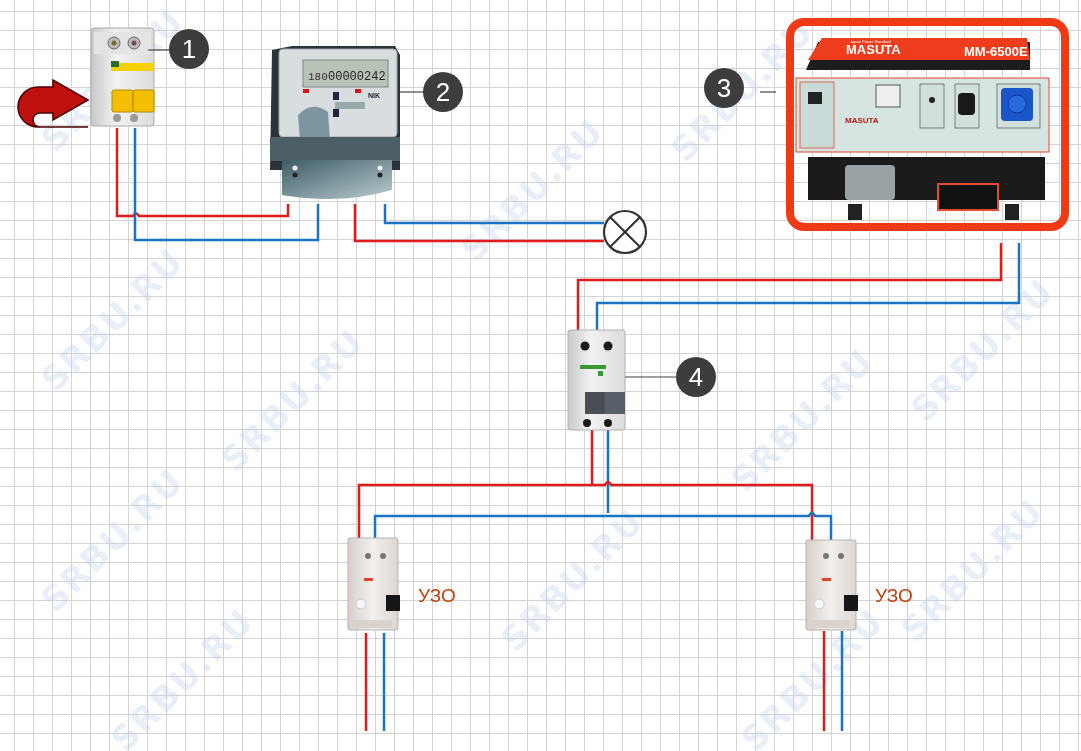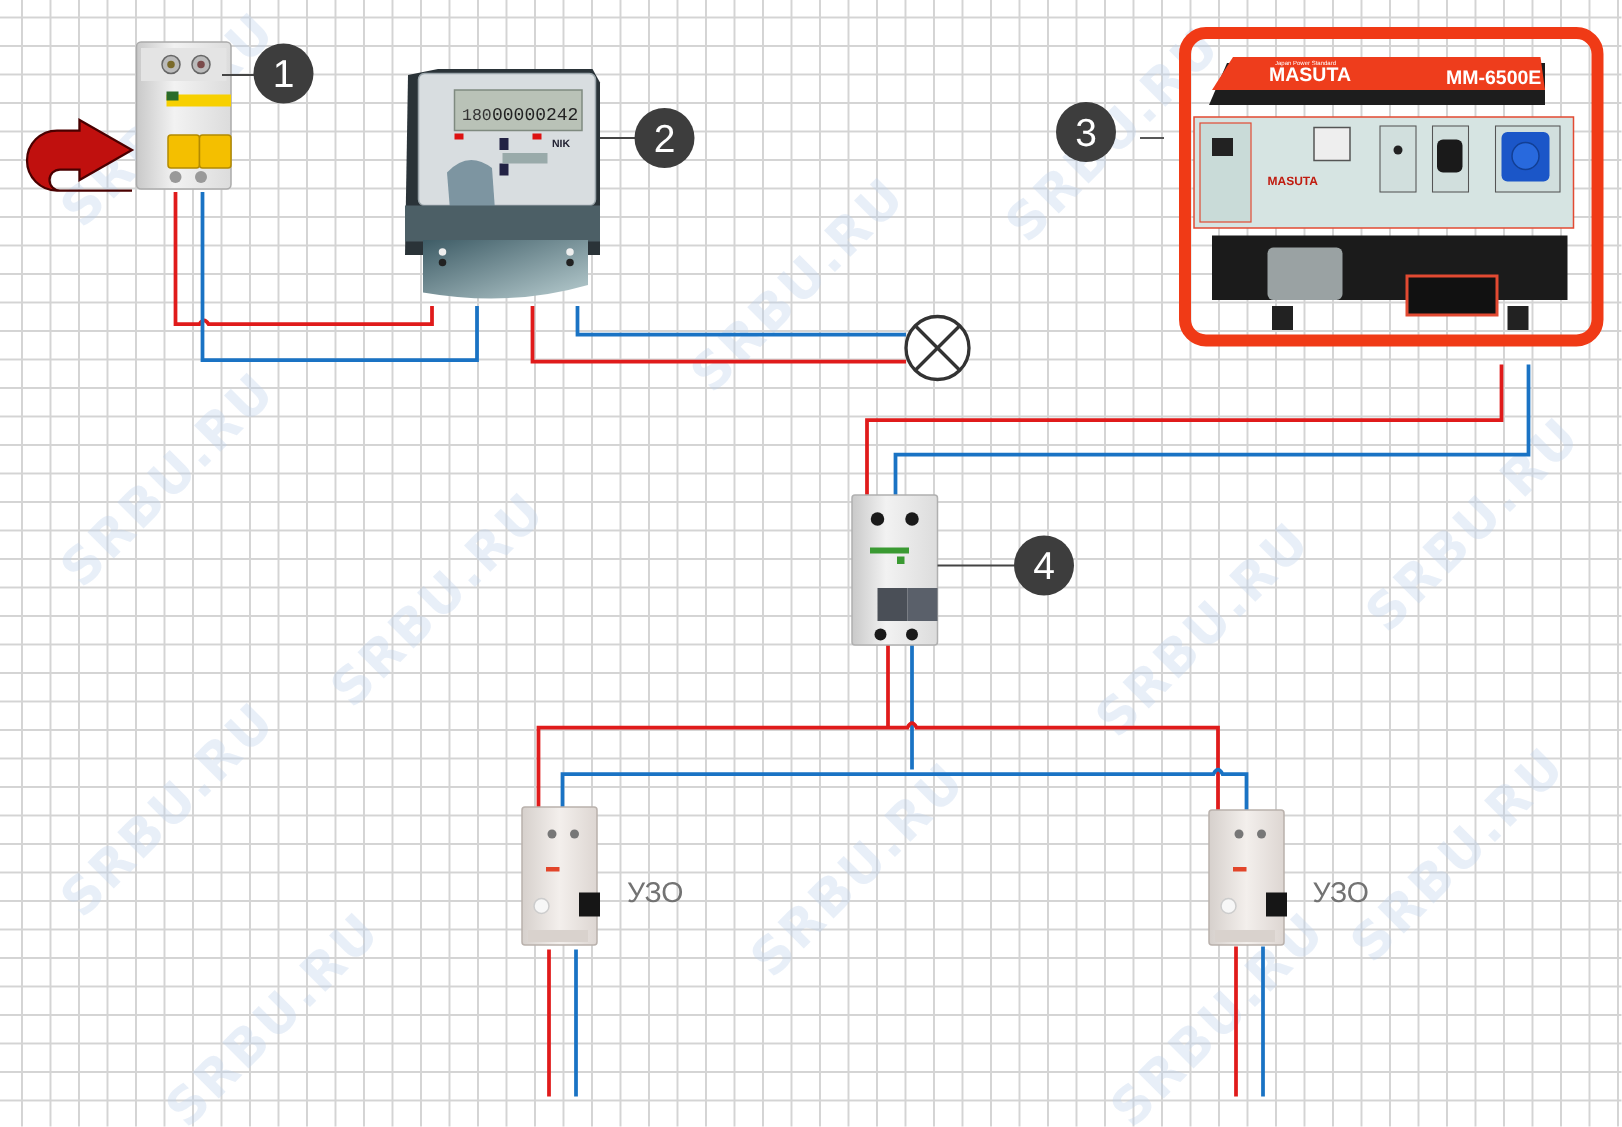--- a/index.html
+++ b/index.html
@@ -19,21 +19,21 @@
     font-family: "DejaVu Sans", sans-serif; font-size: 34px; font-weight: bold;
     transform: rotate(-45deg); letter-spacing: 2px; white-space: nowrap;
     pointer-events: none;
   }
   .callout {
     position: absolute; width: 40px; height: 40px; border-radius: 50%;
     background: #3d3d3d; color: #fff; font-size: 26px; text-align: center;
     line-height: 40px; font-family: "Liberation Sans", sans-serif;
   }
   .uzo-label {
-    position: absolute; font-size: 19px; color: #737373;
+    position: absolute; font-size: 19px; color: #c2410c;
     font-family: "Liberation Sans", sans-serif;
   }
 </style>
 </head>
 <body>
 
 <div class="watermark" style="left:20px;top:60px;">SRBU.RU</div>
 <div class="watermark" style="left:440px;top:170px;">SRBU.RU</div>
 <div class="watermark" style="left:650px;top:70px;">SRBU.RU</div>
 <div class="watermark" style="left:20px;top:300px;">SRBU.RU</div>

